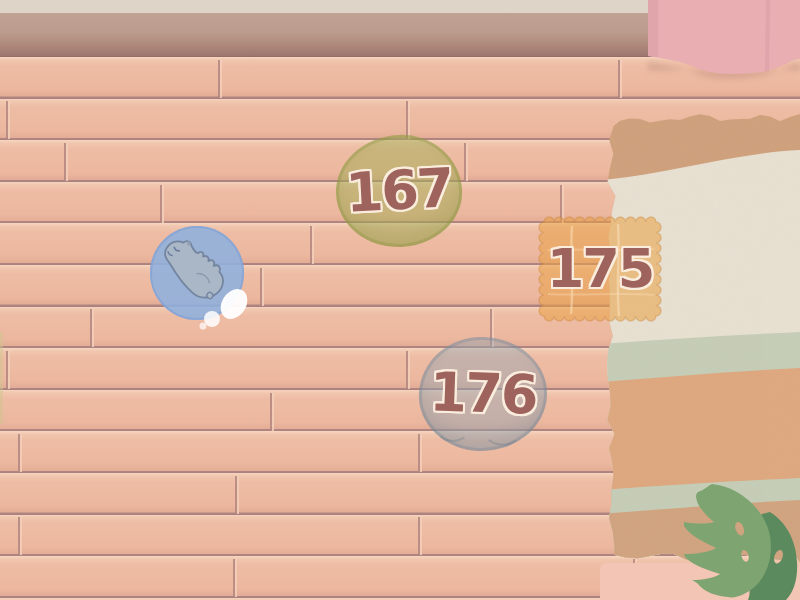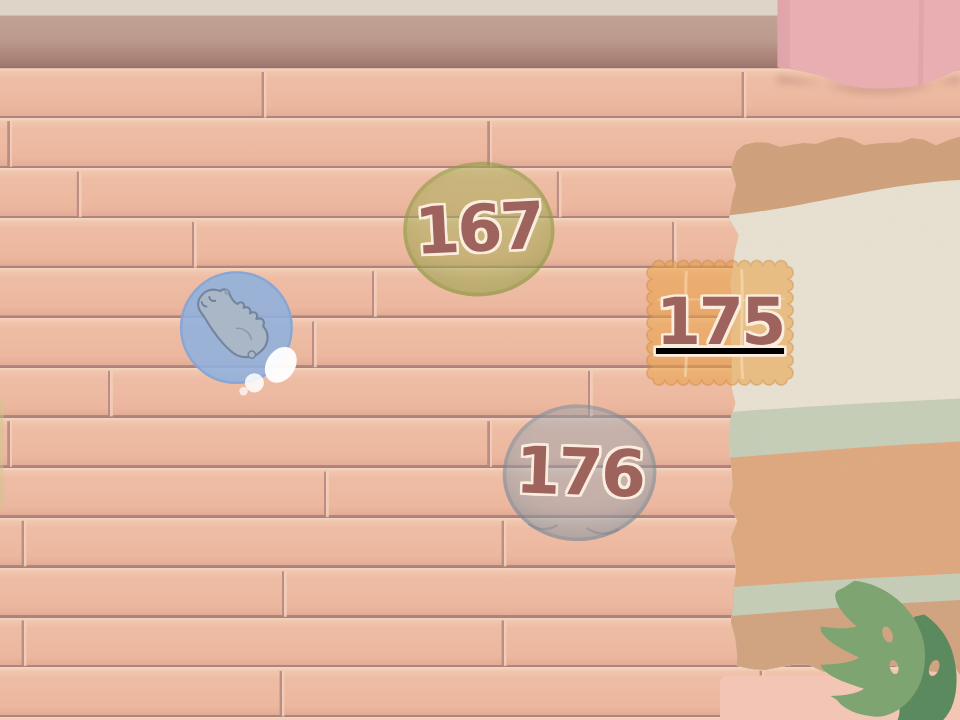--- a/index.html
+++ b/index.html
@@ -29,21 +29,21 @@
   .item{position:absolute;z-index:5;display:flex;align-items:center;justify-content:center;}
   .item-green{left:336px;top:135px;width:126px;height:112px;
       background:rgba(167,174,88,.52);
       border-radius:52% 48% 50% 50%/50% 52% 48% 50%;transform:rotate(-3deg);
       box-shadow:inset 0 0 0 3px rgba(130,140,55,.28), inset 0 -12px 20px rgba(118,128,48,.20);}
   .item-cushion{left:419px;top:337px;width:128px;height:114px;
       background:rgba(148,166,180,.45);
       border-radius:49% 51% 52% 48%/52% 49% 51% 48%;transform:rotate(2deg);
       box-shadow:inset 0 0 0 3px rgba(100,120,140,.25), inset 0 -12px 18px rgba(90,110,130,.18);}
   .crease{position:absolute;border:2px solid rgba(100,118,136,.25);border-color:transparent transparent rgba(100,118,136,.30) transparent;border-radius:50%;}
-  .cracker-wrap{left:536px;top:214px;width:128px;height:110px;text-decoration:underline;}
+  .cracker-wrap{left:536px;top:214px;width:128px;height:110px;}
   .cracker-wrap svg{position:absolute;left:0;top:0;}
   .num{position:relative;font-size:54px;font-weight:bold;letter-spacing:-2px;color:#9d635c;line-height:1;
       text-shadow:-2px 0 0 #faeddd,2px 0 0 #faeddd,0 -2px 0 #faeddd,0 2px 0 #faeddd,
                   -2px -2px 0 #faeddd,2px -2px 0 #faeddd,-2px 2px 0 #faeddd,2px 2px 0 #faeddd,0 0 3px #faeddd;}
   
   .bubble{position:absolute;left:146px;top:224px;width:110px;height:110px;z-index:6;}
 </style>
 </head>
 <body>
 

